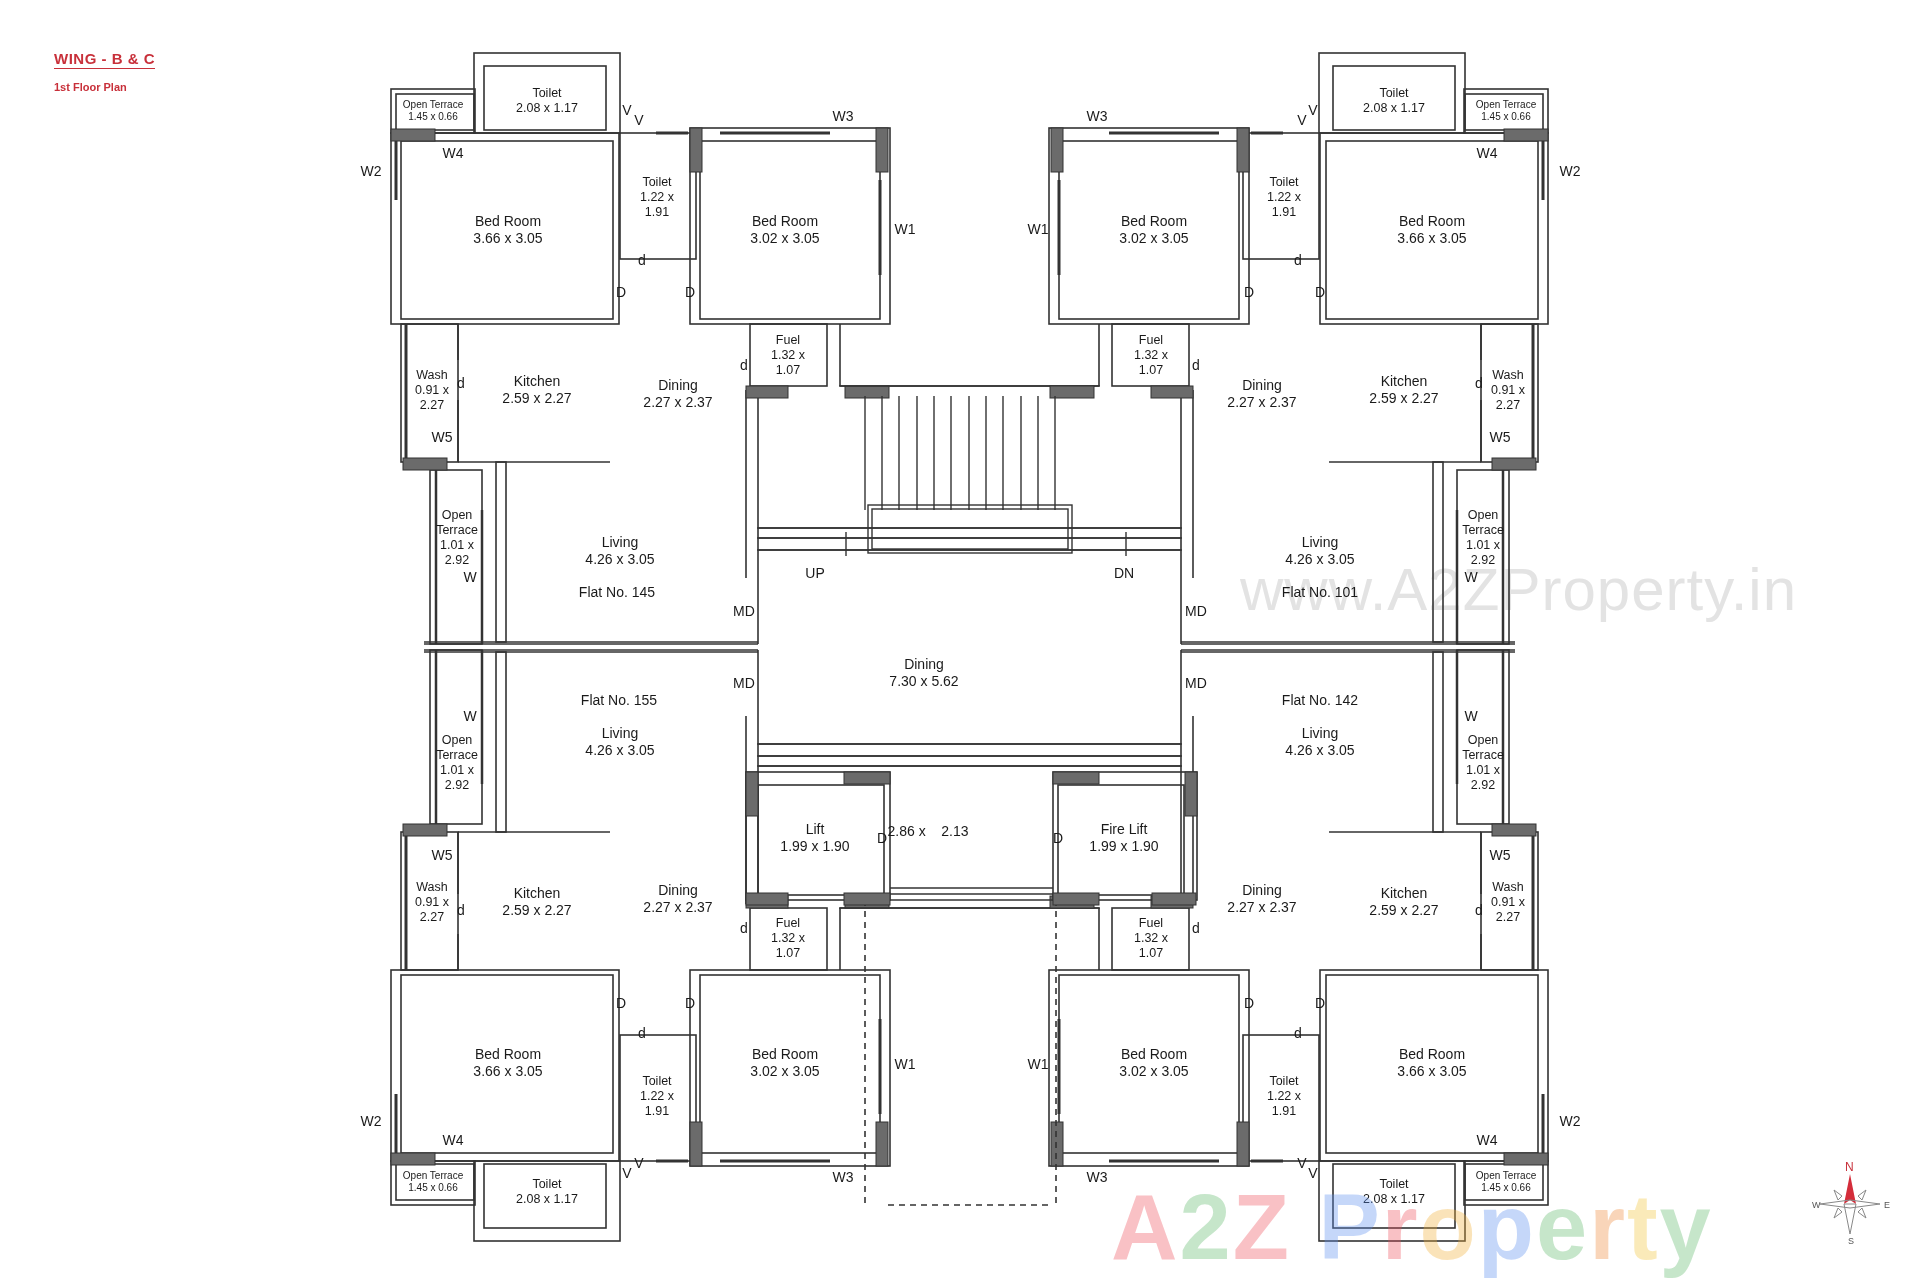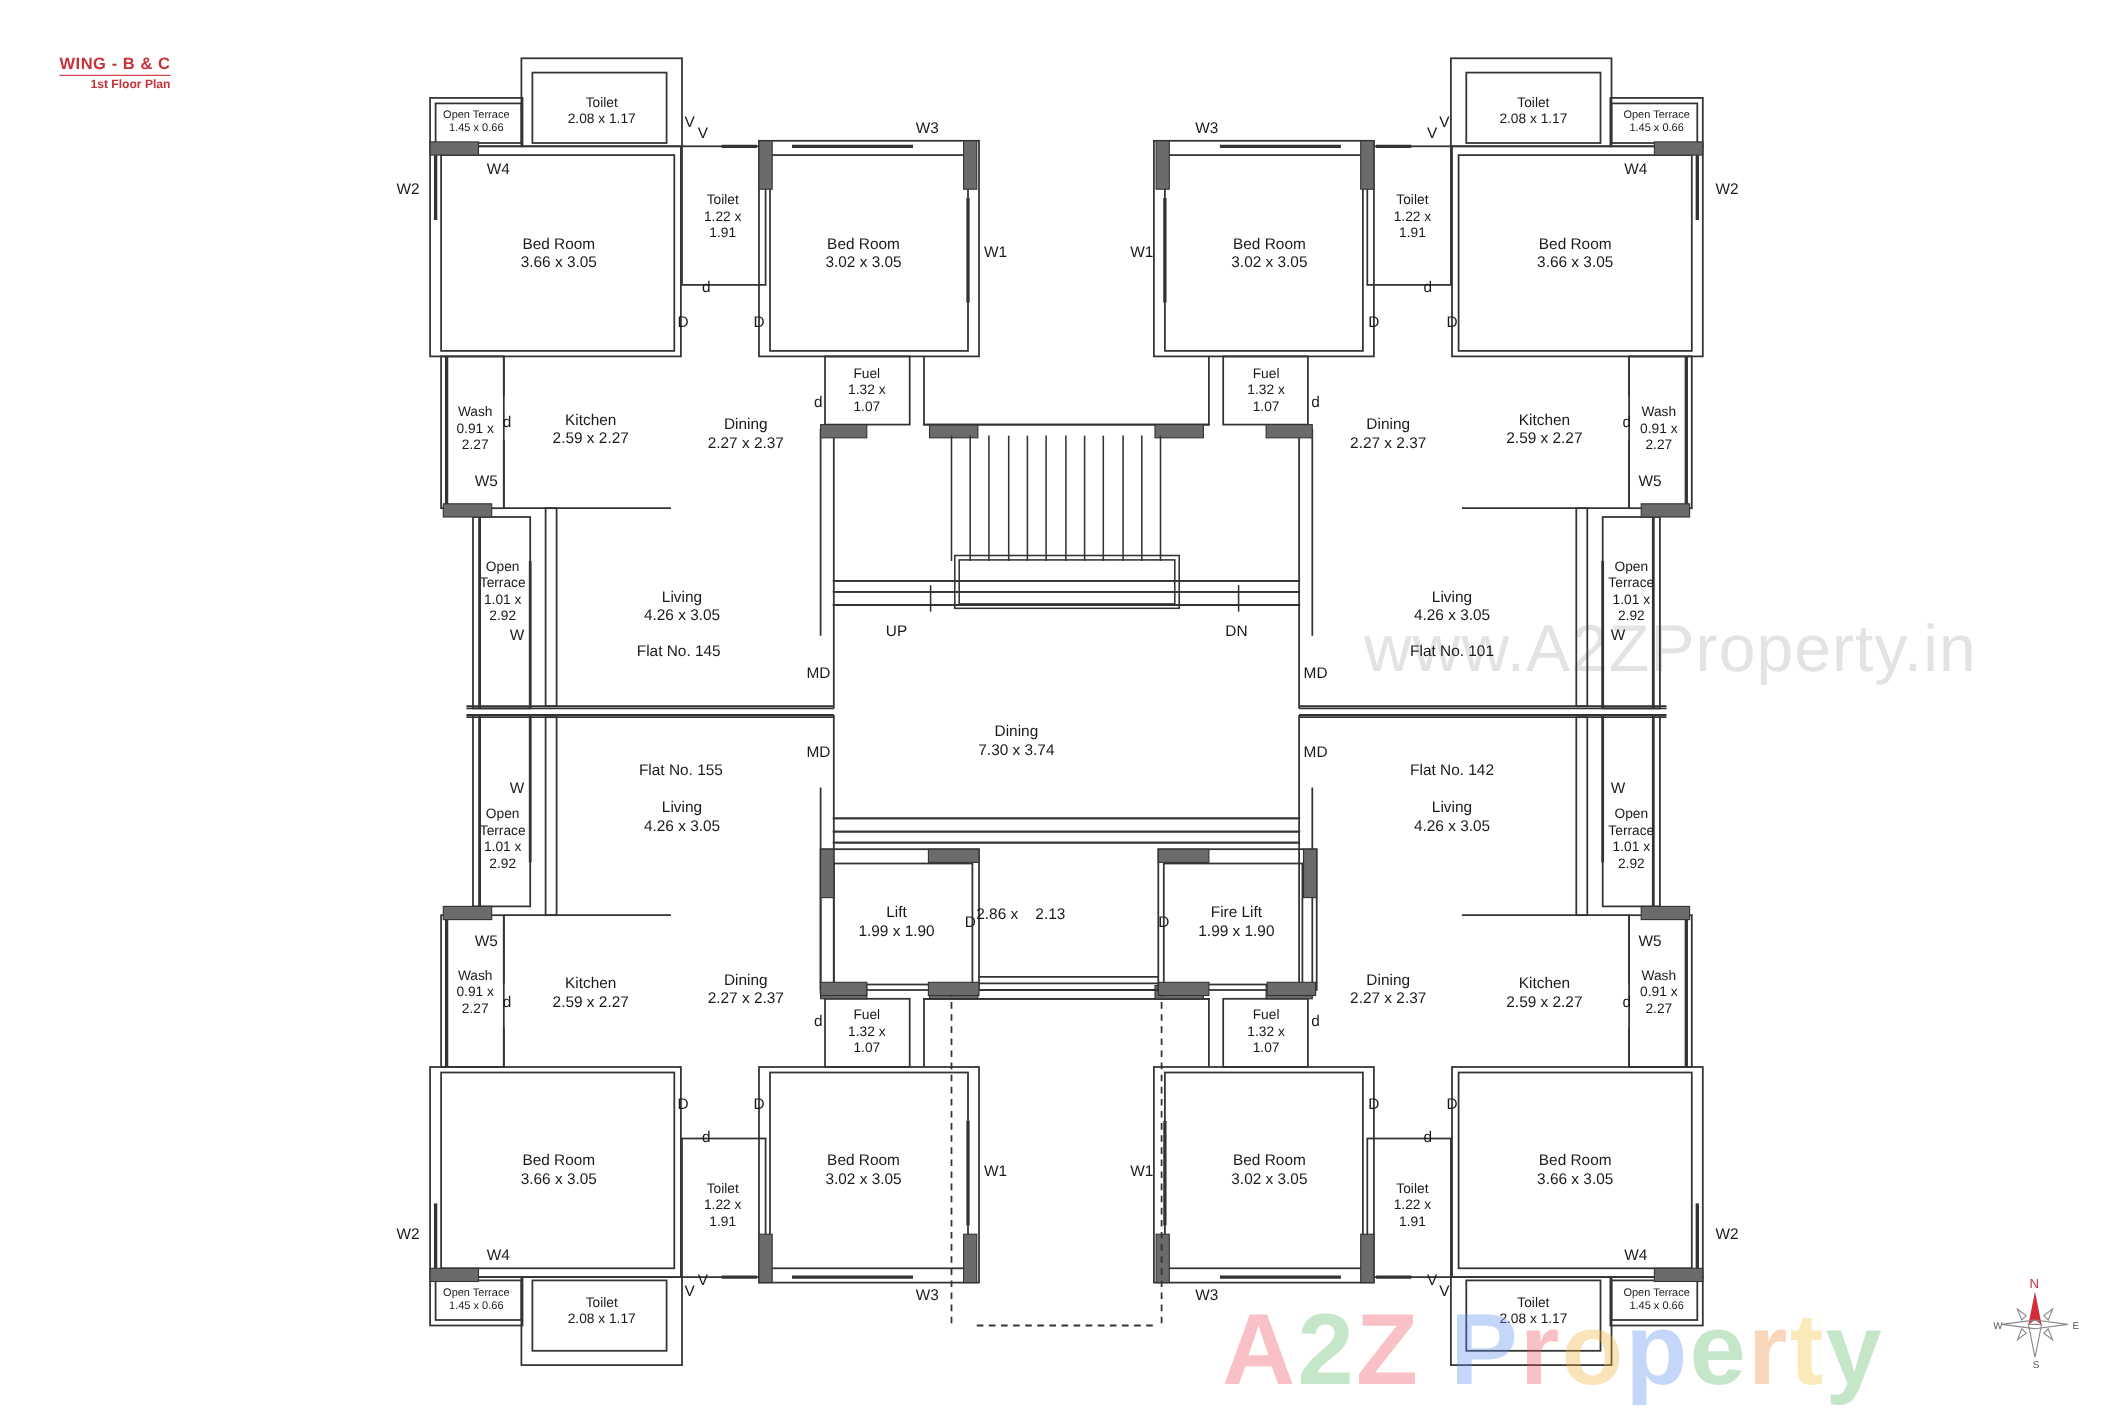--- a/index.html
+++ b/index.html
@@ -1,20 +1,20 @@
 <!DOCTYPE html>
 <html><head>
 <meta charset="utf-8">
 <style>
   html,body{margin:0;padding:0;background:#ffffff;}
   body{width:1920px;height:1280px;position:relative;overflow:hidden;font-family:"Liberation Sans",sans-serif;color:#222;}
   #plan{position:absolute;left:0;top:0;width:1920px;height:1280px;}
   .title{position:absolute;left:54px;top:50px;color:#c8303a;}
   .title .t1{font-size:15px;font-weight:bold;letter-spacing:0.5px;border-bottom:1.5px solid #c8303a;padding-bottom:1px;display:inline-block;}
-  .title .t2{font-size:11px;font-weight:bold;display:block;margin-top:2px;text-align:right;}
+  .title .t2{font-size:11px;font-weight:bold;display:block;margin-top:12px;}
   .lbl{position:absolute;transform:translate(-50%,-50%);text-align:center;font-size:14px;line-height:17px;white-space:nowrap;color:#1a1a1a;}
   .lbl.sm{font-size:10px;line-height:12px;}
   .lbl.md{font-size:12.5px;line-height:15px;}
   .mark{position:absolute;transform:translate(-50%,-50%);font-size:14px;color:#1a1a1a;}
   .wm1{position:absolute;left:1240px;top:555px;font-size:60px;color:#e3e3e3;letter-spacing:1px;}
   .wm2{position:absolute;left:1111px;top:1175px;font-size:92px;font-weight:bold;letter-spacing:2px;}
   .wm2 span{opacity:.35}
   .compass{position:absolute;left:1800px;top:1160px;width:100px;height:90px;}
   .compass .n{position:absolute;left:45px;top:0;color:#c8303a;font-size:12px;}
   .compass .w{position:absolute;left:12px;top:40px;font-size:9px;color:#555;}
@@ -332,21 +332,21 @@
     <div class="lbl md" style="left: 1394px; top: 1192px;">
       <div style="white-space: pre;">Toilet</div>
       <div style="white-space: pre;">2.08 x 1.17</div>
     </div>
     <div class="lbl sm" style="left: 1506px; top: 1182px;">
       <div style="white-space: pre;">Open Terrace</div>
       <div style="white-space: pre;">1.45 x 0.66</div>
     </div>
     <div class="lbl " style="left: 924px; top: 673px;">
       <div style="white-space: pre;">Dining</div>
-      <div style="white-space: pre;">7.30 x 3.74</div>
+      <div style="white-space: pre;">7.30 x 5.62</div>
     </div>
     <div class="lbl " style="left: 815px; top: 838px;">
       <div style="white-space: pre;">Lift</div>
       <div style="white-space: pre;">1.99 x 1.90</div>
     </div>
     <div class="lbl " style="left: 1124px; top: 838px;">
       <div style="white-space: pre;">Fire Lift</div>
       <div style="white-space: pre;">1.99 x 1.90</div>
     </div>
     <div class="lbl " style="left: 928px; top: 831px;">

